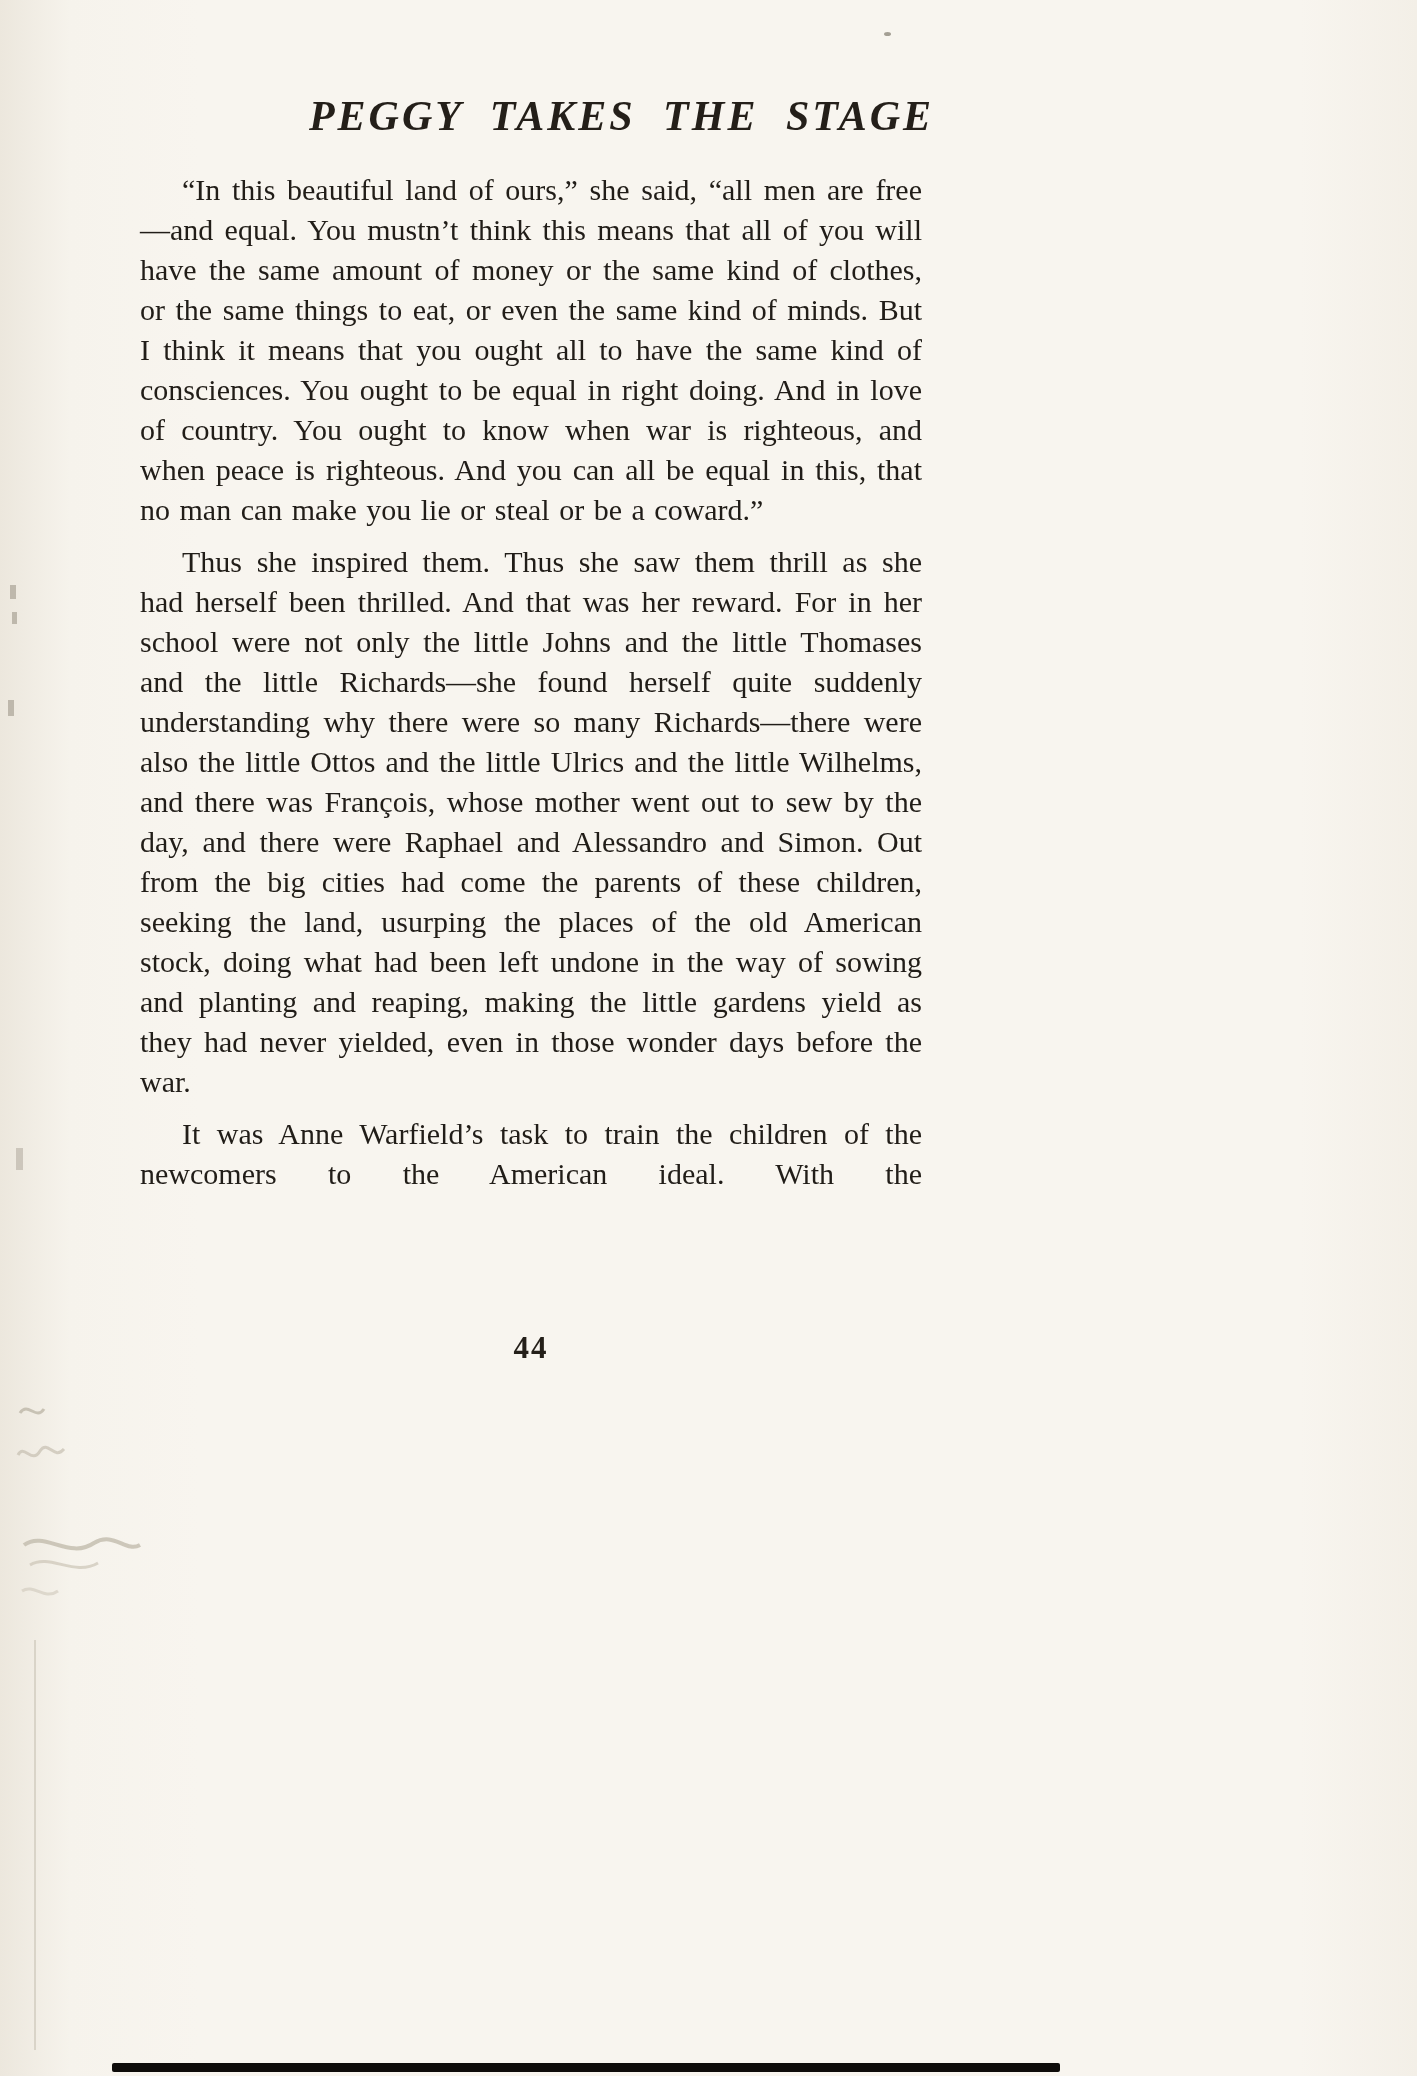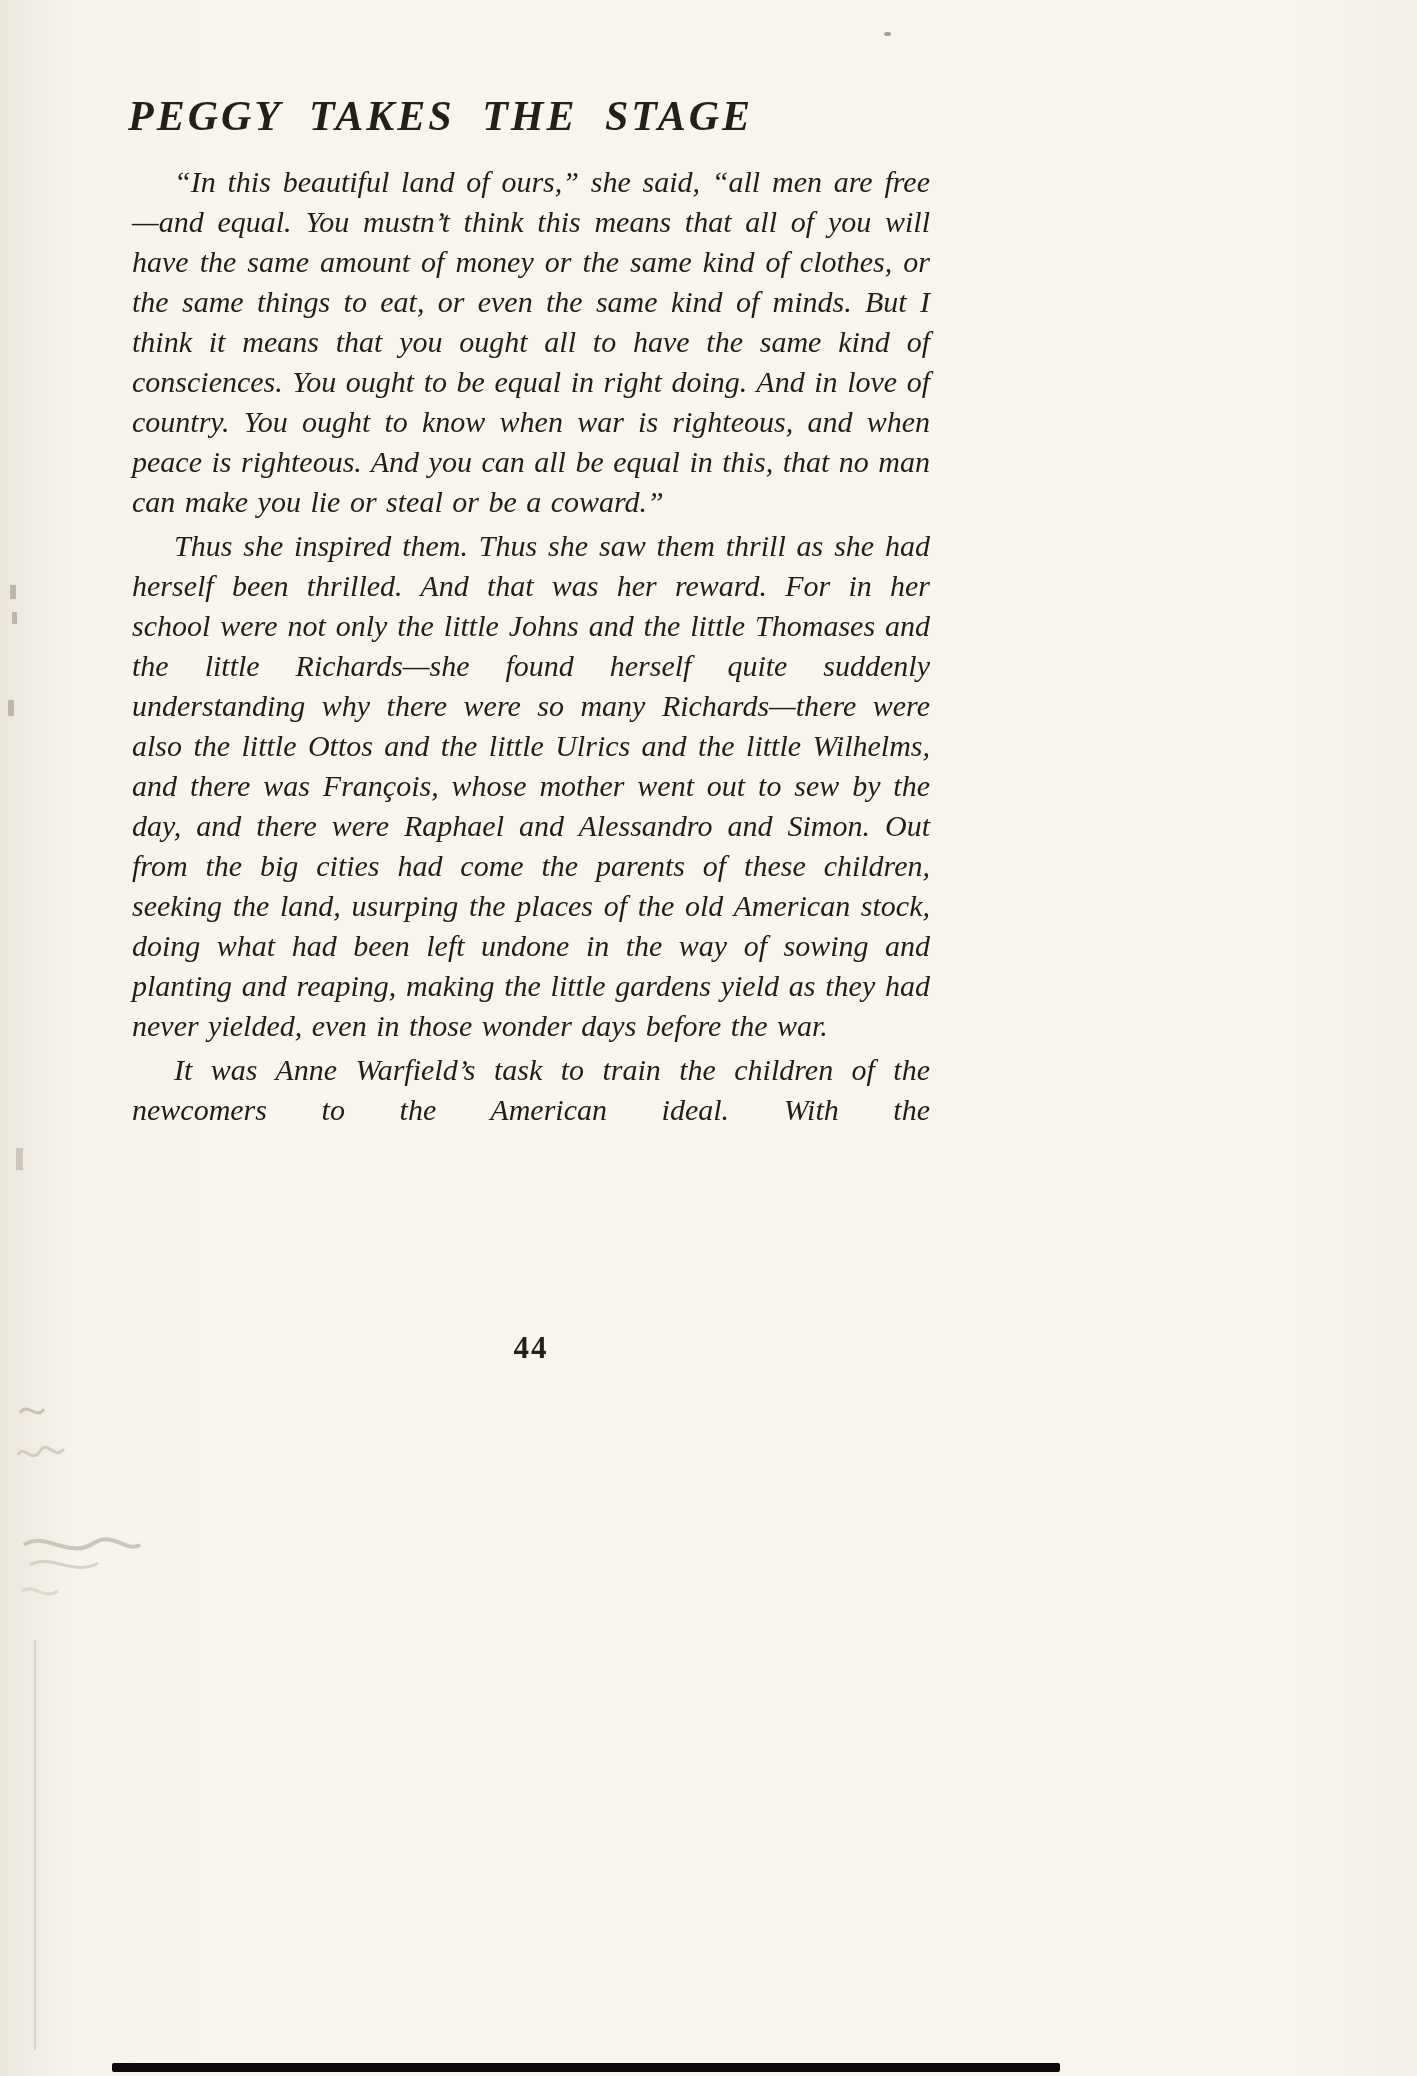--- a/index.html
+++ b/index.html
@@ -17,44 +17,43 @@
   }
   .scan-page {
     position: absolute;
     inset: 0;
   }
   .running-head {
     position: absolute;
     top: 92px;
     left: 128px;
     width: 806px;
-    text-align: left;
+    text-align: right;
     font-style: italic;
     font-weight: bold;
     font-size: 42px;
     letter-spacing: 3px;
     word-spacing: 14px;
     color: #241f19;
     white-space: nowrap;
   }
   .text-block {
     position: absolute;
     top: 158px;
     left: 128px;
     width: 806px;
     font-size: 30px;
     line-height: 40px;
     text-align: justify;
     word-spacing: 2px;
     color: #211d18;
   }
   .para {
-    margin: 4px;
+    margin: 12px;
     text-indent: 42px;
-    font-style: italic;
   }
   .para.fill-last {
     text-align-last: justify;
   }
   .folio {
     position: absolute;
     top: 1330px;
     left: 128px;
     width: 806px;
     text-align: center;

